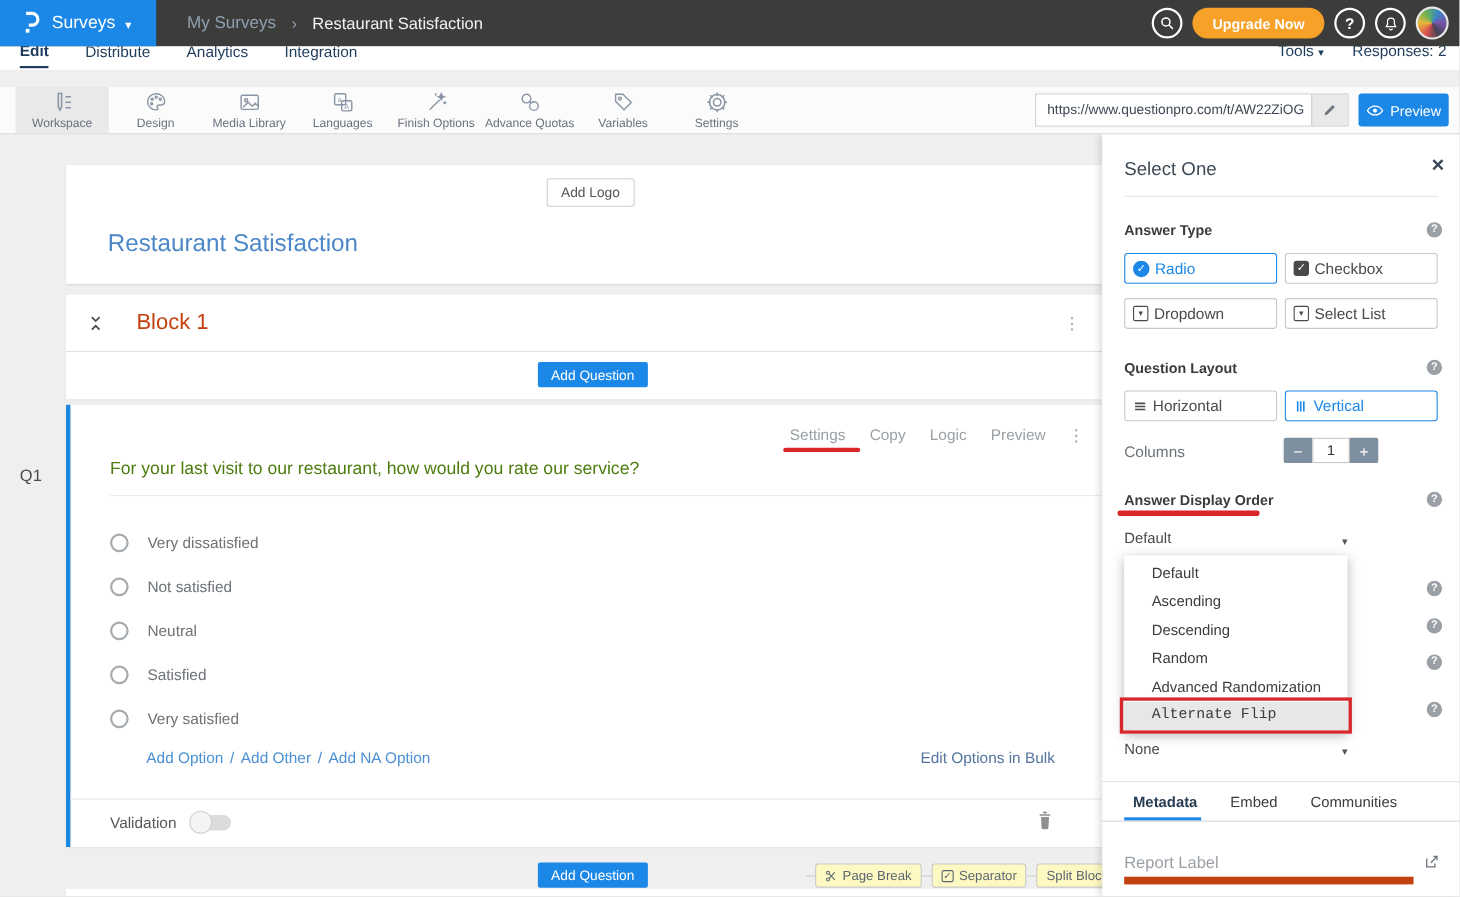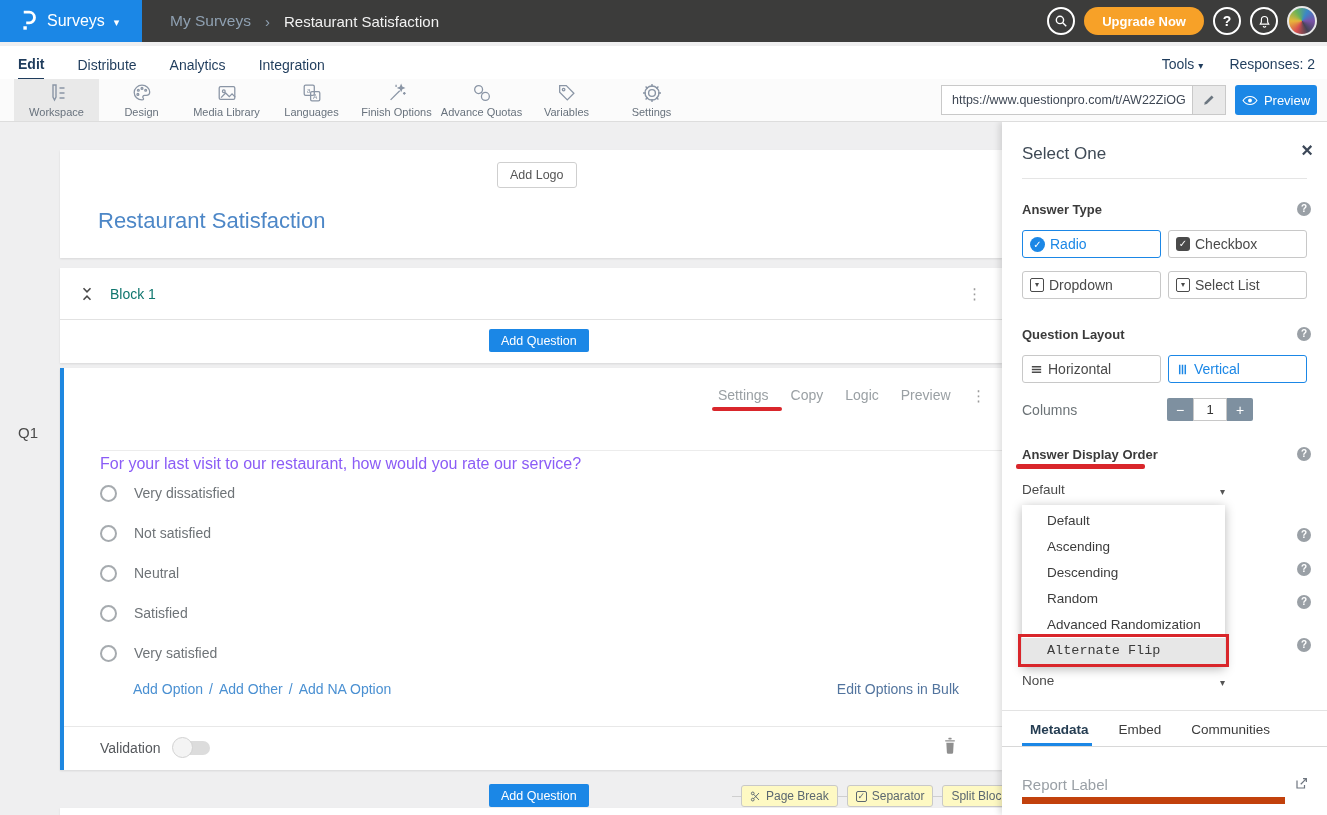--- a/index.html
+++ b/index.html
@@ -14,21 +14,21 @@
   .crumbs { position:absolute; left:170px; top:0; height:42px; display:flex; align-items:center; gap:14px; }
   .crumb-link { color:#8fa0b1; font-size:15.5px; cursor:pointer; text-decoration:none; }
   .crumb-sep { color:#8fa0b1; font-size:15px; }
   .crumb-current { color:#f2f2f2; font-size:15px; }
   .topbar-right { position:absolute; right:10px; top:0; height:42px; display:flex; align-items:center; gap:9px; }
   .circle-btn { width:28px; height:28px; border-radius:50%; border:2px solid #fff; background:transparent; display:flex; align-items:center; justify-content:center; color:#fff; font-size:14px; font-weight:bold; cursor:pointer; }
   .upgrade { height:28px; border:none; border-radius:14px; background:#f7a128; color:#fff; font-weight:bold; font-size:13px; padding:0 18px; cursor:pointer; font-family:"Liberation Sans",sans-serif; }
   .avatar { width:30px; height:30px; border-radius:50%; border:2px solid #e8e8e8; background:conic-gradient(from 210deg,#d94f4f,#e8b73a,#69b357,#3a86c8,#7a52a8,#445,#d94f4f); cursor:pointer; }
 
   
-  .navrow { position:absolute; left:0; top:46px; width:1327px; height:37px; background:#fff; border-bottom:1px solid #e4e4e4; z-index:25; }
+  .navrow { position:absolute; left:0; top:28px; width:1327px; height:37px; background:#fff; border-bottom:1px solid #e4e4e4; z-index:25; }
   .navtabs { position:absolute; left:18px; top:0; height:36px; display:flex; gap:33px; align-items:center; }
   .navtab { color:#1f3c5c; font-size:14px; cursor:pointer; padding:8px 0 6px; }
   .navtab.active { border-bottom:2px solid #1f3c5c; font-weight:bold; }
   .nav-right { position:absolute; right:12px; top:0; height:36px; display:flex; gap:26px; align-items:center; color:#1f3c5c; font-size:14px; }
   .nav-right .caret { font-size:10px; margin-left:4px; color:#1f3c5c; }
   .tools-dd, .responses { cursor:pointer; }
 
   
   .toolbar { position:absolute; left:0; top:79px; width:1327px; height:43px; background:#fbfbfb; border-bottom:1px solid #dddddd; z-index:25; }
   .tools { position:absolute; left:14px; top:0; height:42px; display:flex; }
@@ -45,32 +45,32 @@
   .canvas { position:absolute; left:0; top:122px; width:1002px; height:693px; background:#efeff0; }
   .qid { position:absolute; left:18px; top:302px; font-size:15px; color:#4a4a4a; }
   .card { position:absolute; left:60px; width:942px; background:#fff; box-shadow:0 1px 2px rgba(0,0,0,.10); }
 
   #survey-card { top:28px; height:108px; }
   .add-logo { position:absolute; left:437px; top:12px; height:26px; padding:0 12px; background:#fff; border:1px solid #cfcfcf; border-radius:3px; font-size:12.5px; color:#555; cursor:pointer; font-family:"Liberation Sans",sans-serif; }
   .survey-title { position:absolute; left:38px; top:58px; font-size:22px; color:#4d87c7; }
 
   #block-card { top:146px; height:95px; }
   .block-head { height:52px; display:flex; align-items:center; padding:0 20px; border-bottom:1px solid #e2e2e2; }
-  .block-title { font-size:14px; color:#0f766e; margin-left:16px; }
+  .block-title { font-size:20px; color:#c2410c; margin-left:30px; }
   .block-dots { margin-left:auto; color:#9b9b9b; font-size:15px; cursor:pointer; }
   .collapse-ic { cursor:pointer; display:flex; }
   .btn-blue { background:#1b87e6; color:#fff; border:none; border-radius:2px; font-size:12.5px; height:23px; padding:0 12px; cursor:pointer; font-family:"Liberation Sans",sans-serif; }
   .block-addq { position:absolute; left:429px; top:61px; }
 
   #question-card { top:246px; height:402px; border-left:4px solid #1e87e0; }
   .qtabs { position:absolute; left:654px; top:19px; display:flex; gap:22px; }
   .qtab { font-size:14px; color:#9aa0a4; cursor:pointer; }
   .qcard-dots { position:absolute; right:16px; top:19px; color:#9b9b9b; font-size:15px; cursor:pointer; }
   .ann-settings { position:absolute; left:648px; top:39px; width:70px; height:4px; background:#d9262b; border-radius:2px; z-index:5; }
-  .qtext { position:absolute; left:36px; top:50px; font-size:16px; color:#8b5cf6;margin-top:37px; }
+  .qtext { position:absolute; left:36px; top:50px; font-size:16px; color:#4d7c0f; }
   .qdivider { position:absolute; left:36px; right:0; top:82px; height:1px; background:#ececec; }
   .options { position:absolute; left:36px; top:105px; }
   .opt { height:40px; display:flex; align-items:center; gap:17px; }
   .radio-circle { width:17px; height:17px; border:2px solid #a6abaf; border-radius:50%; background:#fff; cursor:pointer; flex:none; }
   .opt-label { font-size:14px; color:#6e7377; }
   .addlinks { position:absolute; left:69px; top:313px; font-size:14px; color:#4a90d2; display:flex; gap:6px; }
   .addlinks span { cursor:pointer; }
   .bulk-link { position:absolute; right:43px; top:313px; font-size:14px; color:#52749e; cursor:pointer; }
   .qdivider2 { position:absolute; left:0; right:0; top:358px; height:1px; background:#e8e8e8; }
   .validation-row { position:absolute; left:36px; top:372px; display:flex; align-items:center; gap:14px; }

